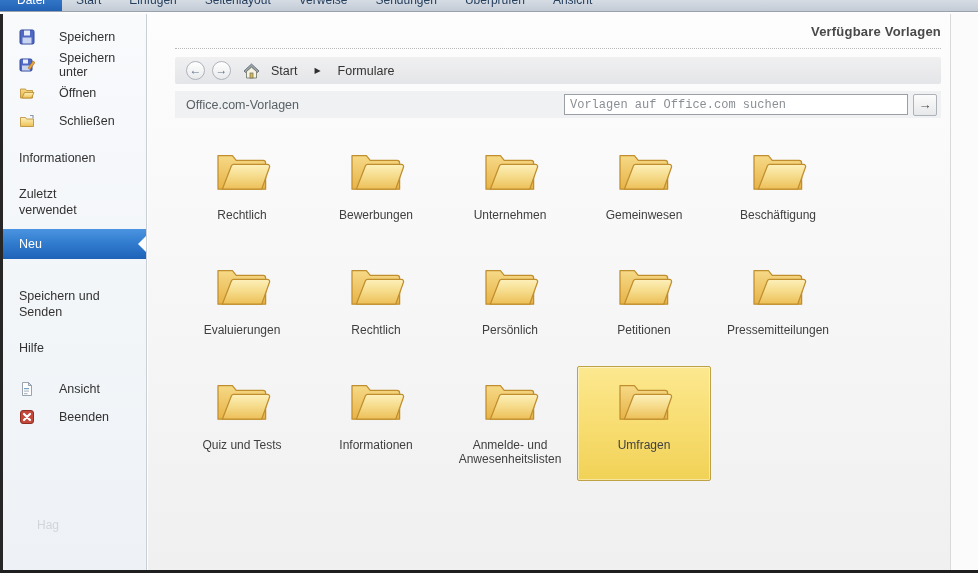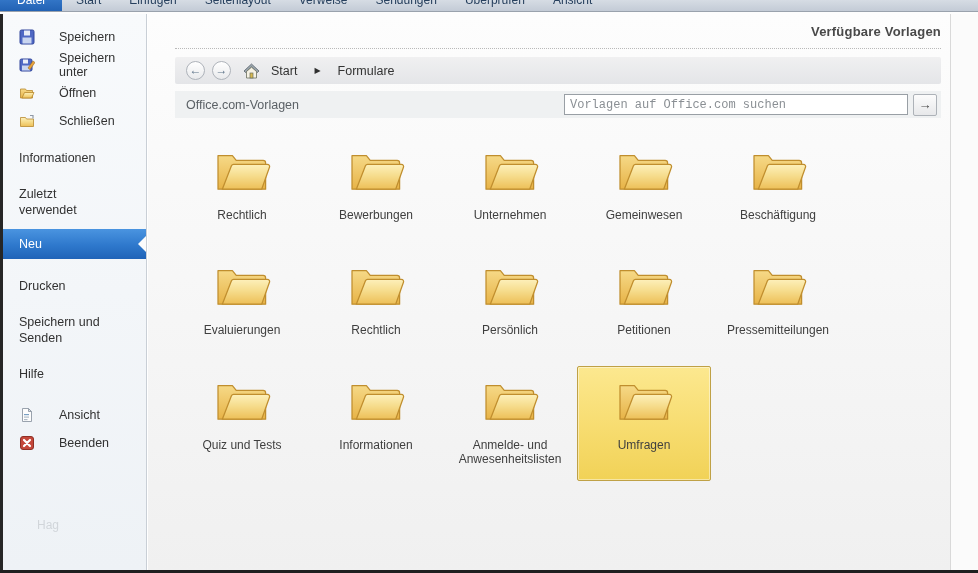--- a/index.html
+++ b/index.html
@@ -159,23 +159,20 @@
     <span class="wrap80">Zuletzt verwendet</span>
   </div>
 
   <div class="side-gap-s"></div>
   <div class="side-item selected">
     <span>Neu</span>
     <span class="notch"></span>
   </div>
 
   <div class="side-gap-l"></div>
-  <div class="side-item plain">
-    <span>Drucken</span>
-  </div>
 
   <div class="side-gap-m"></div>
   <div class="side-item plain two-line">
     <span class="wrap100">Speichern und Senden</span>
   </div>
 
   <div class="side-gap-m"></div>
   <div class="side-item plain">
     <span>Hilfe</span>
   </div>

